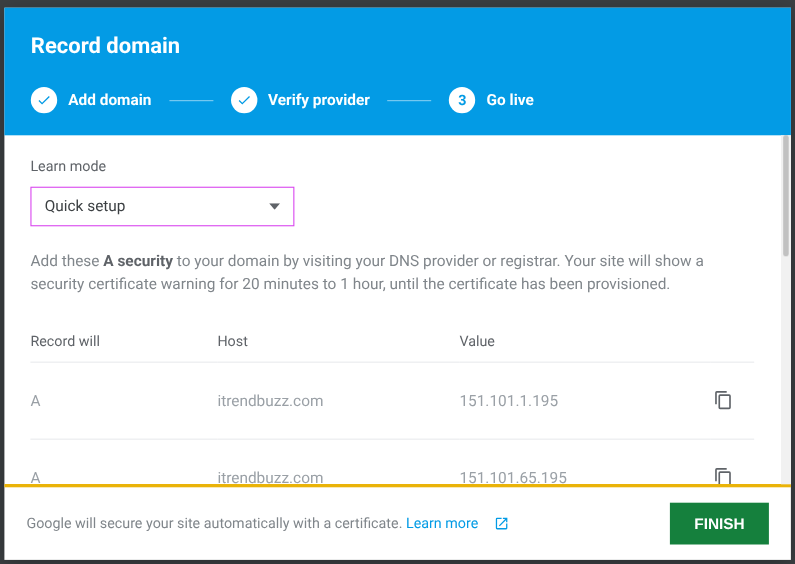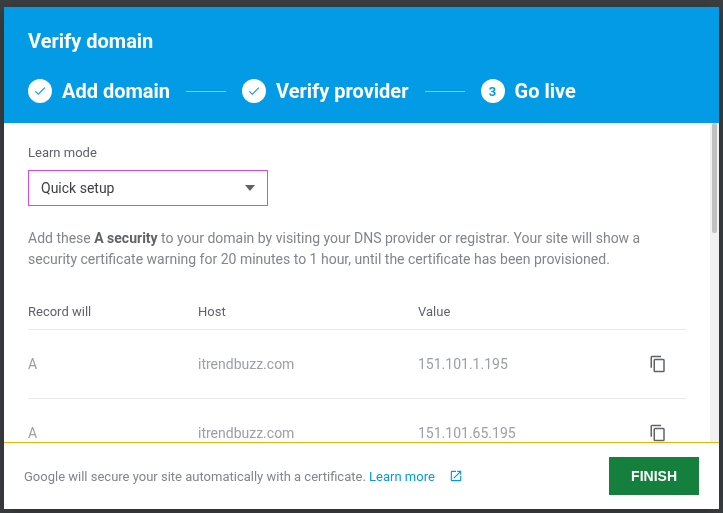--- a/index.html
+++ b/index.html
@@ -13,21 +13,21 @@
     background: #039be5; color: #fff; padding: 22px 24px 20px 24px;
   }
   .title { font-size: 20px; font-weight: 700; margin-bottom: 26px; }
   .stepper { display: flex; align-items: center; }
   .step { display: flex; align-items: center; }
   .circle {
     width: 24px; height: 24px; border-radius: 50%; background: #fff;
     display: flex; align-items: center; justify-content: center;
     color: #039be5; font-size: 13px; font-weight: 700; flex-shrink: 0;
   }
-  .step-label { margin-left: 10px; font-size: 20px; font-weight: 700; white-space: nowrap; }
+  .step-label { margin-left: 10px; font-size: 14px; font-weight: 700; white-space: nowrap; }
   .connector { width: 40px; height: 1px; background: rgba(255,255,255,0.5); margin: 0 16px; }
   .body-wrap { position: relative; flex: 1 1 auto; display: flex; min-height: 0; }
   .body { flex: 1 1 auto; overflow-y: auto; padding: 22px 24px 0 24px; color: #5f6368; }
   .scrollbar { width: 16px; background: #f1f1f1; position: relative; }
   .thumb { position: absolute; left: 2px; right: 2px; top: 0; height: 110px; background: #c1c1c1; border-radius: 2px; }
   .field-label { font-size: 13px; color: #5f6368; margin-bottom: 10px; }
   .select {
     width: 240px; height: 36px; border: 1px solid #d946ef; background: #fff;
     display: flex; align-items: center; justify-content: space-between;
     padding: 0 12px; font-size: 14px; color: #3c4043; cursor: pointer;
@@ -46,37 +46,37 @@
   }
   .col-type { width: 170px; }
   .col-host { width: 220px; }
   .col-value { width: auto; }
   .col-copy { width: 40px; }
   .copy-btn {
     width: 24px; height: 24px; display: inline-flex; align-items: center;
     justify-content: center; cursor: pointer; color: #5f6368;
   }
   .footer {
-    border-top: 1px solid #eab308; padding: 14px 20px;
+    border-top: 3px solid #eab308; padding: 14px 20px;
     display: flex; align-items: center; justify-content: space-between;
     font-size: 13px; color: #80868b;
   }
   .learn { color: #039be5; text-decoration: none; display: inline-flex; align-items: center; gap: 14px; }
   .finish {
     background: #15803d; color: #fff; border: none; padding: 11px 22px;
     font-size: 14px; font-weight: 700; cursor: pointer; text-transform: uppercase;
   }
   svg { display: block; }
 </style>
 </head>
 <body>
 
 <div class="dialog">
   <div class="header">
-    <div class="title">Verify domain</div>
+    <div class="title">Record domain</div>
     <div class="stepper">
       <div class="step">
         <div class="circle">
           <svg width="14" height="14" viewBox="0 0 24 24">
               <path fill="#039be5" d="M9 16.17 4.83 12l-1.42 1.41L9 19 21 7l-1.41-1.41z"></path>
             </svg>
         </div>
         <div class="step-label">Add domain</div>
       </div>
       <div class="connector"></div>

